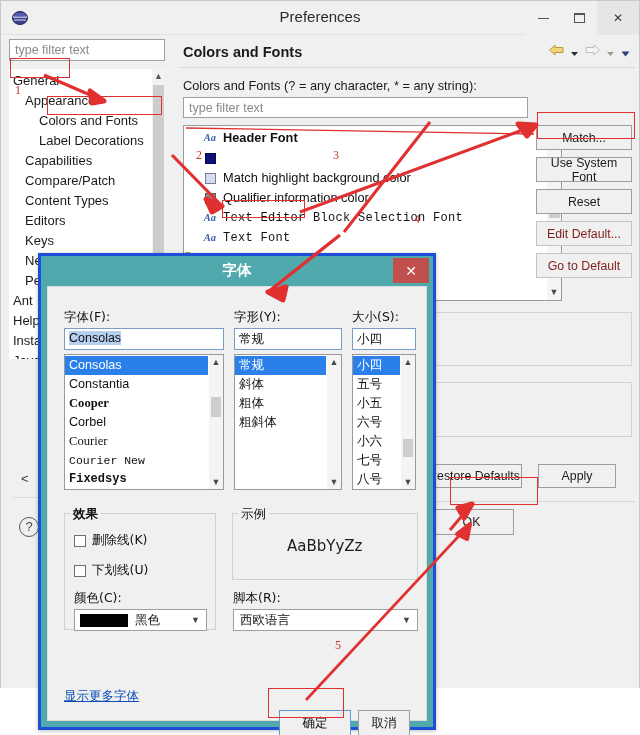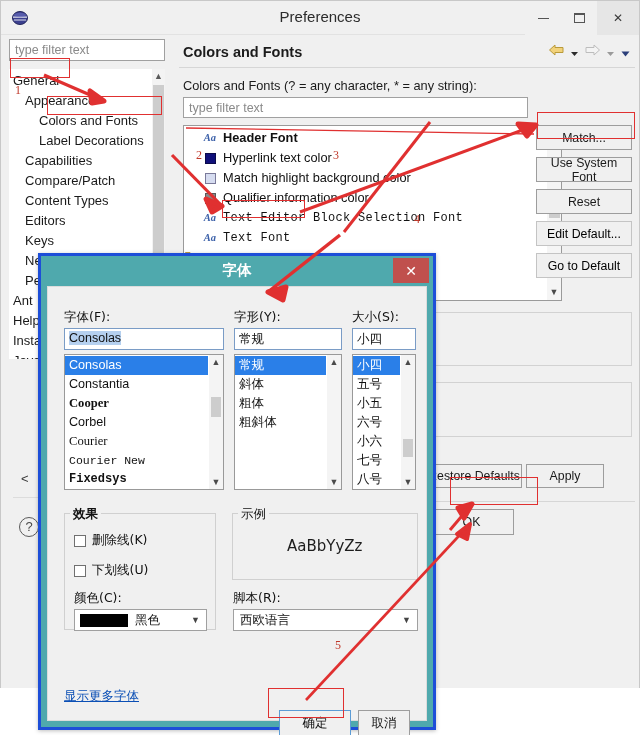--- a/index.html
+++ b/index.html
@@ -112,38 +112,38 @@
   .fl-icon { display:inline-block; width:16px; margin-right:5px; text-align:center; }
   .aa-icon { color:#3a5fa8; font-size:10.5px; font-weight:bold; font-style:italic; font-family:"Liberation Serif", serif; }
   .sw { display:inline-block; width:11px; height:11px; border:1px solid #7a7a7a; vertical-align:middle; }
   .mono { font-family:"Liberation Mono", monospace; font-size:12px; letter-spacing:0.3px;}
   .bold { font-weight: bold; }
 
   .btn {
     border: 1px solid #9d9d9d; background: #f0f0f0; font-size: 12.3px; color: #1b1b1b;
     display:flex; align-items:center; justify-content:center; text-align:center;
   }
-  .btn.disabled { color: #000000; border-color:#c4c4c4; background:#f0f0f0; }
+  .btn.disabled { color: #7f1d1d; border-color:#c4c4c4; background:#f0f0f0; }
   .side-btns { position: absolute; left: 357px; top: 88px; width: 96px; }
   .side-btns .btn { width: 96px; height: 25px; margin-bottom: 7px; }
 
   .preview-empty {
     position: absolute; left: 4px; top: 275px; width: 449px; height: 54px;
     border: 1px solid #d2d2d2; background:#f0f0f0;
   }
   .preview-text {
     position: absolute; left: 4px; top: 345px; width: 449px; height: 55px;
     border: 1px solid #d2d2d2; background:#f0f0f0; padding: 20px 0 0 28px;
   }
   .preview-text span { font-family:"Liberation Mono", monospace; font-size:13px; color:#1d1d1d; }
 
   .restore-row { position:absolute; left: 247px; top: 427px; display:flex; }
   .restore-row .btn { height: 24px; }
   .btn-restore { width: 96px; }
-  .btn-apply { width: 78px; margin-left: 4px; }
+  .btn-apply { width: 78px; margin-left: 16px; }
 
   .bottom-sep { position:absolute; left: -4px; right: 0; top: 464px; height:1px; background:#d6d6d6; }
   .okrow { position: absolute; left: 250px; top: 472px; display:flex; }
   .okrow .btn { height: 26px; }
   .btn-ok { width: 85px; }
   .btn-cancel { width: 78px; margin-left: 8px; }
 
   
   .collapse-arrow {
     position:absolute; left: 12px; top: 432px; font-size: 13px; color:#3a3a3a;
@@ -328,21 +328,20 @@
 
             <div class="fl-row">
               <span class="ind"></span>
               <span class="fl-icon aa-icon">Aa</span>
               <span class="bold">Header Font</span>
             </div>
 
             <div class="fl-row">
               <span class="ind"></span>
               <span class="fl-icon"><i class="sw" style="background:#10107a;border-color:#0a0a4a"></i></span>
-              <span>Hyperlink text color</span>
             </div>
 
             <div class="fl-row">
               <span class="ind"></span>
               <span class="fl-icon"><i class="sw" style="background:#d6dcf0;border-color:#7a7a9a"></i></span>
               <span>Match highlight background color</span>
             </div>
 
             <div class="fl-row">
               <span class="ind"></span>

